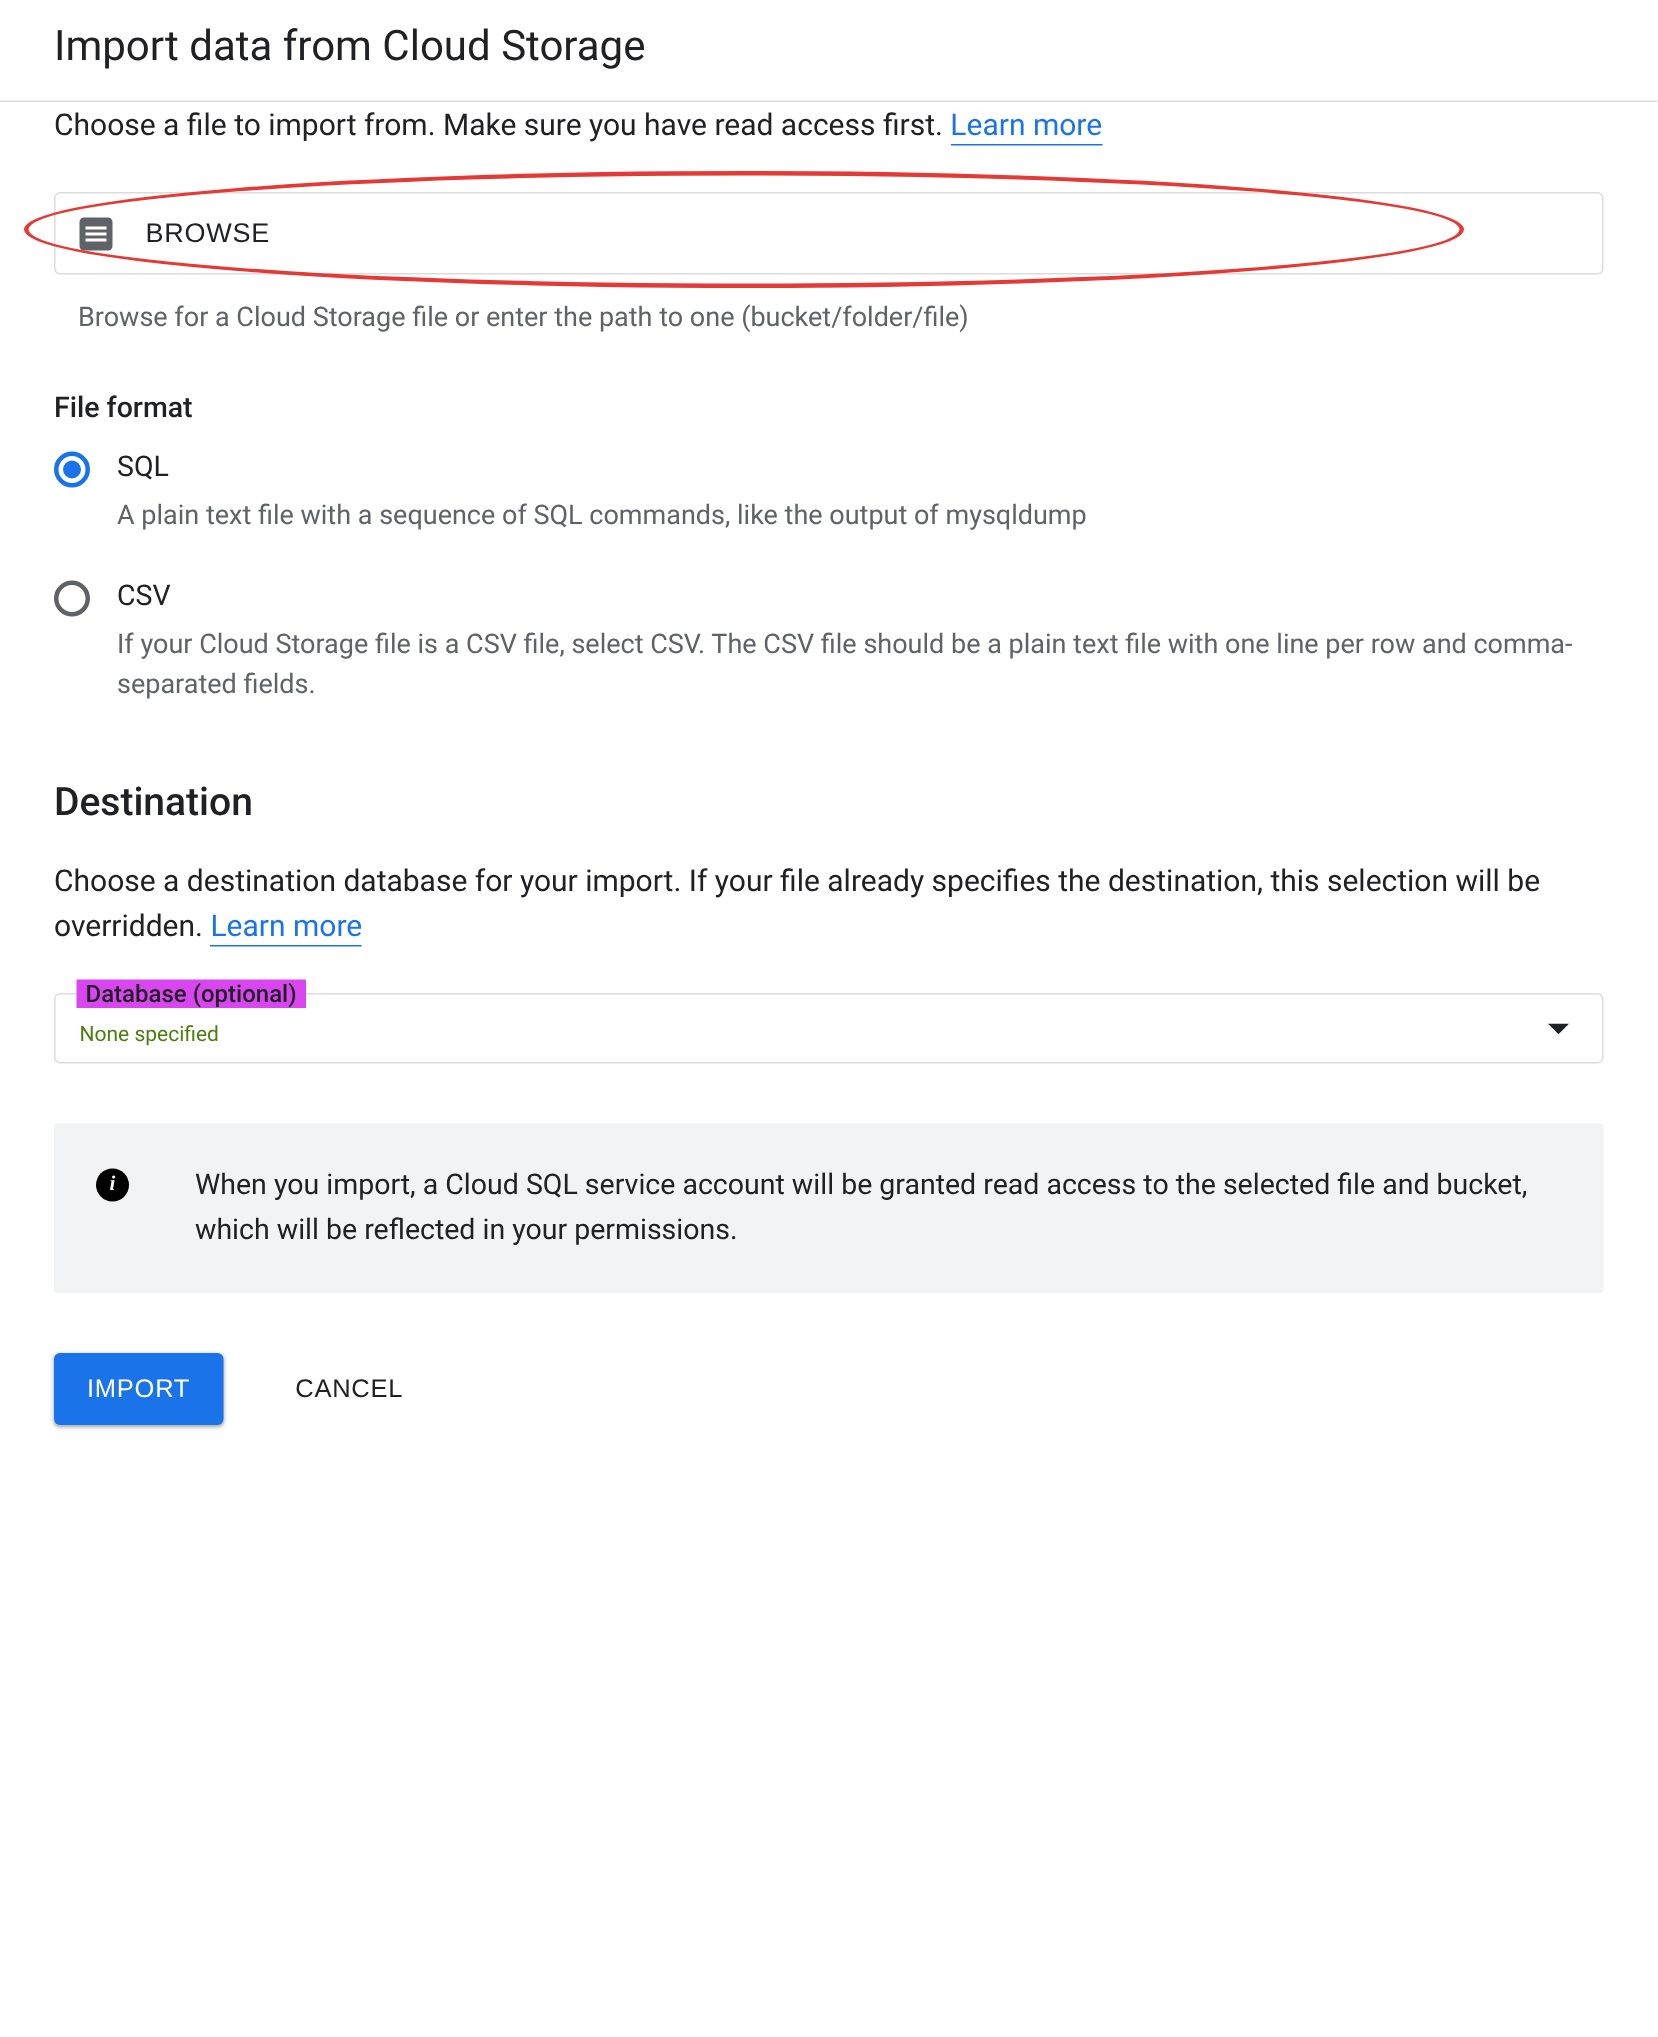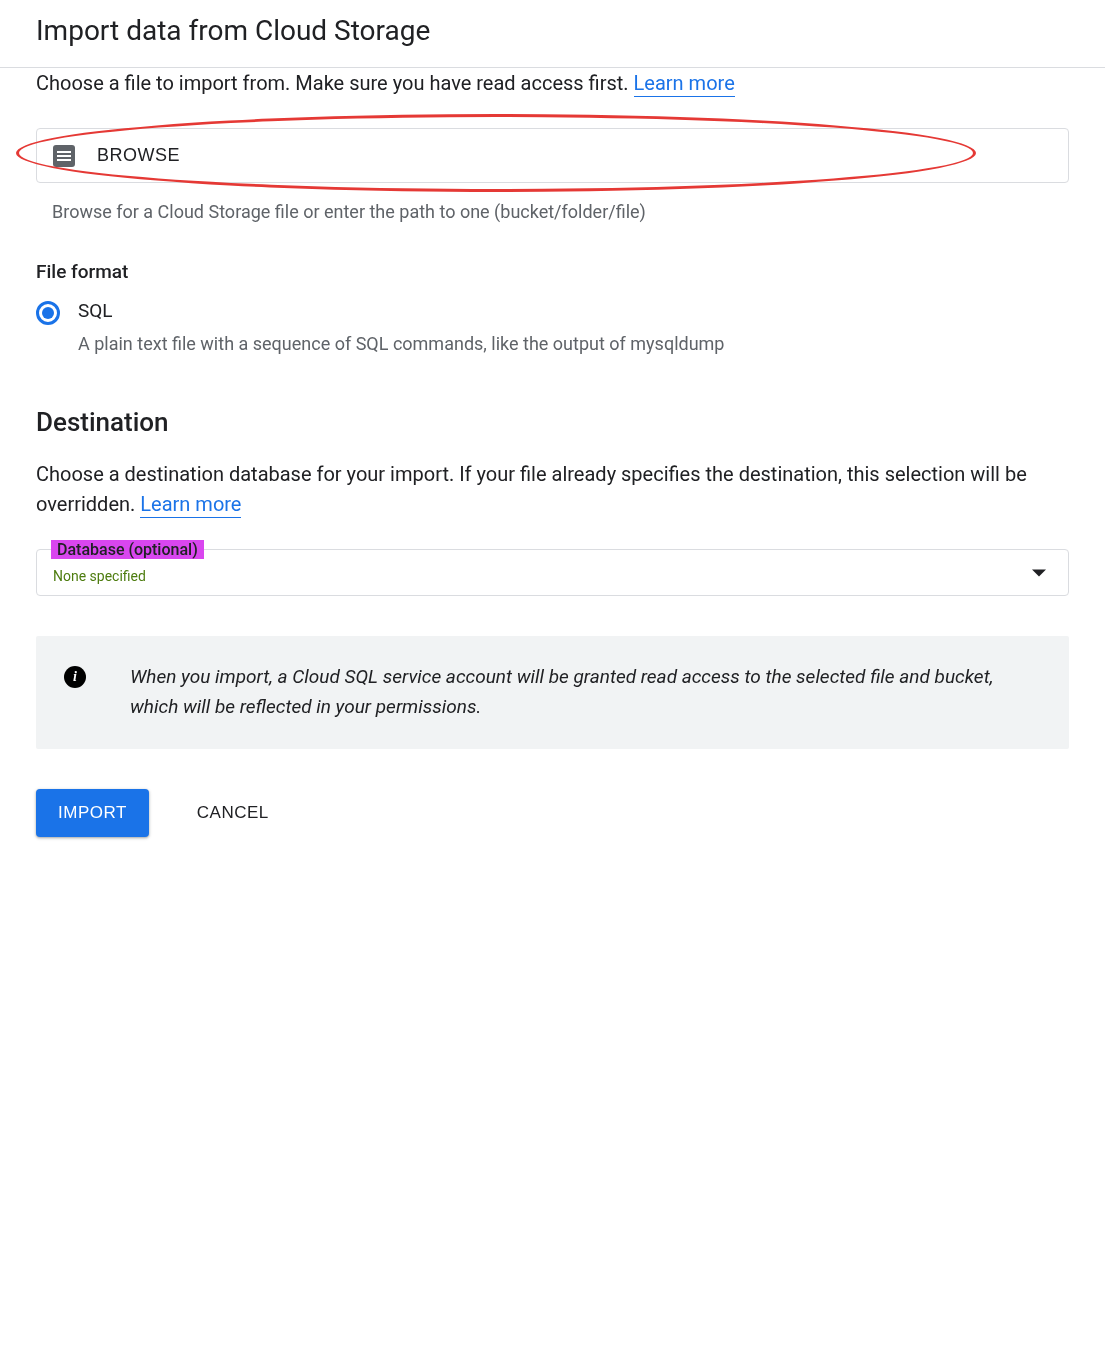--- a/index.html
+++ b/index.html
@@ -188,21 +188,20 @@
     font-family: Georgia, serif;
     font-style: italic;
     margin-right: 44px;
     margin-top: 4px;
     flex-shrink: 0;
   }
   .info-text {
     font-size: 19px;
     color: #202124;
     line-height: 1.6;
-    font-style: italic;
   }
   .button-row { display: flex; gap: 40px; align-items: center; }
   .btn-primary {
     background: #1a73e8;
     color: #fff;
     border: none;
     border-radius: 4px;
     padding: 14px 22px;
     font-size: 17px;
     font-weight: 500;
@@ -246,20 +245,27 @@
   <div class="subhead">File format</div>
 
   <div class="radio-option">
     <div class="radio selected"></div>
     <div class="radio-text">
       <div class="radio-label">SQL</div>
       <div class="radio-desc">A plain text file with a sequence of SQL commands, like the output of mysqldump</div>
     </div>
   </div>
 
+  <div class="radio-option">
+    <div class="radio unselected"></div>
+    <div class="radio-text">
+      <div class="radio-label">CSV</div>
+      <div class="radio-desc">If your Cloud Storage file is a CSV file, select CSV. The CSV file should be a plain text file with one line per row and comma-separated fields.</div>
+    </div>
+  </div>
 
   <h2 class="section-head">Destination</h2>
   <p class="section-desc">
     <span>Choose a destination database for your import. If your file already specifies the destination, this selection will be overridden. </span><a href="#" class="learn-link">Learn more</a>
   </p>
 
   <div class="select-field">
     <span class="select-label">Database (optional)</span>
     <span class="select-value">None specified</span>
     <span class="select-arrow"></span>

